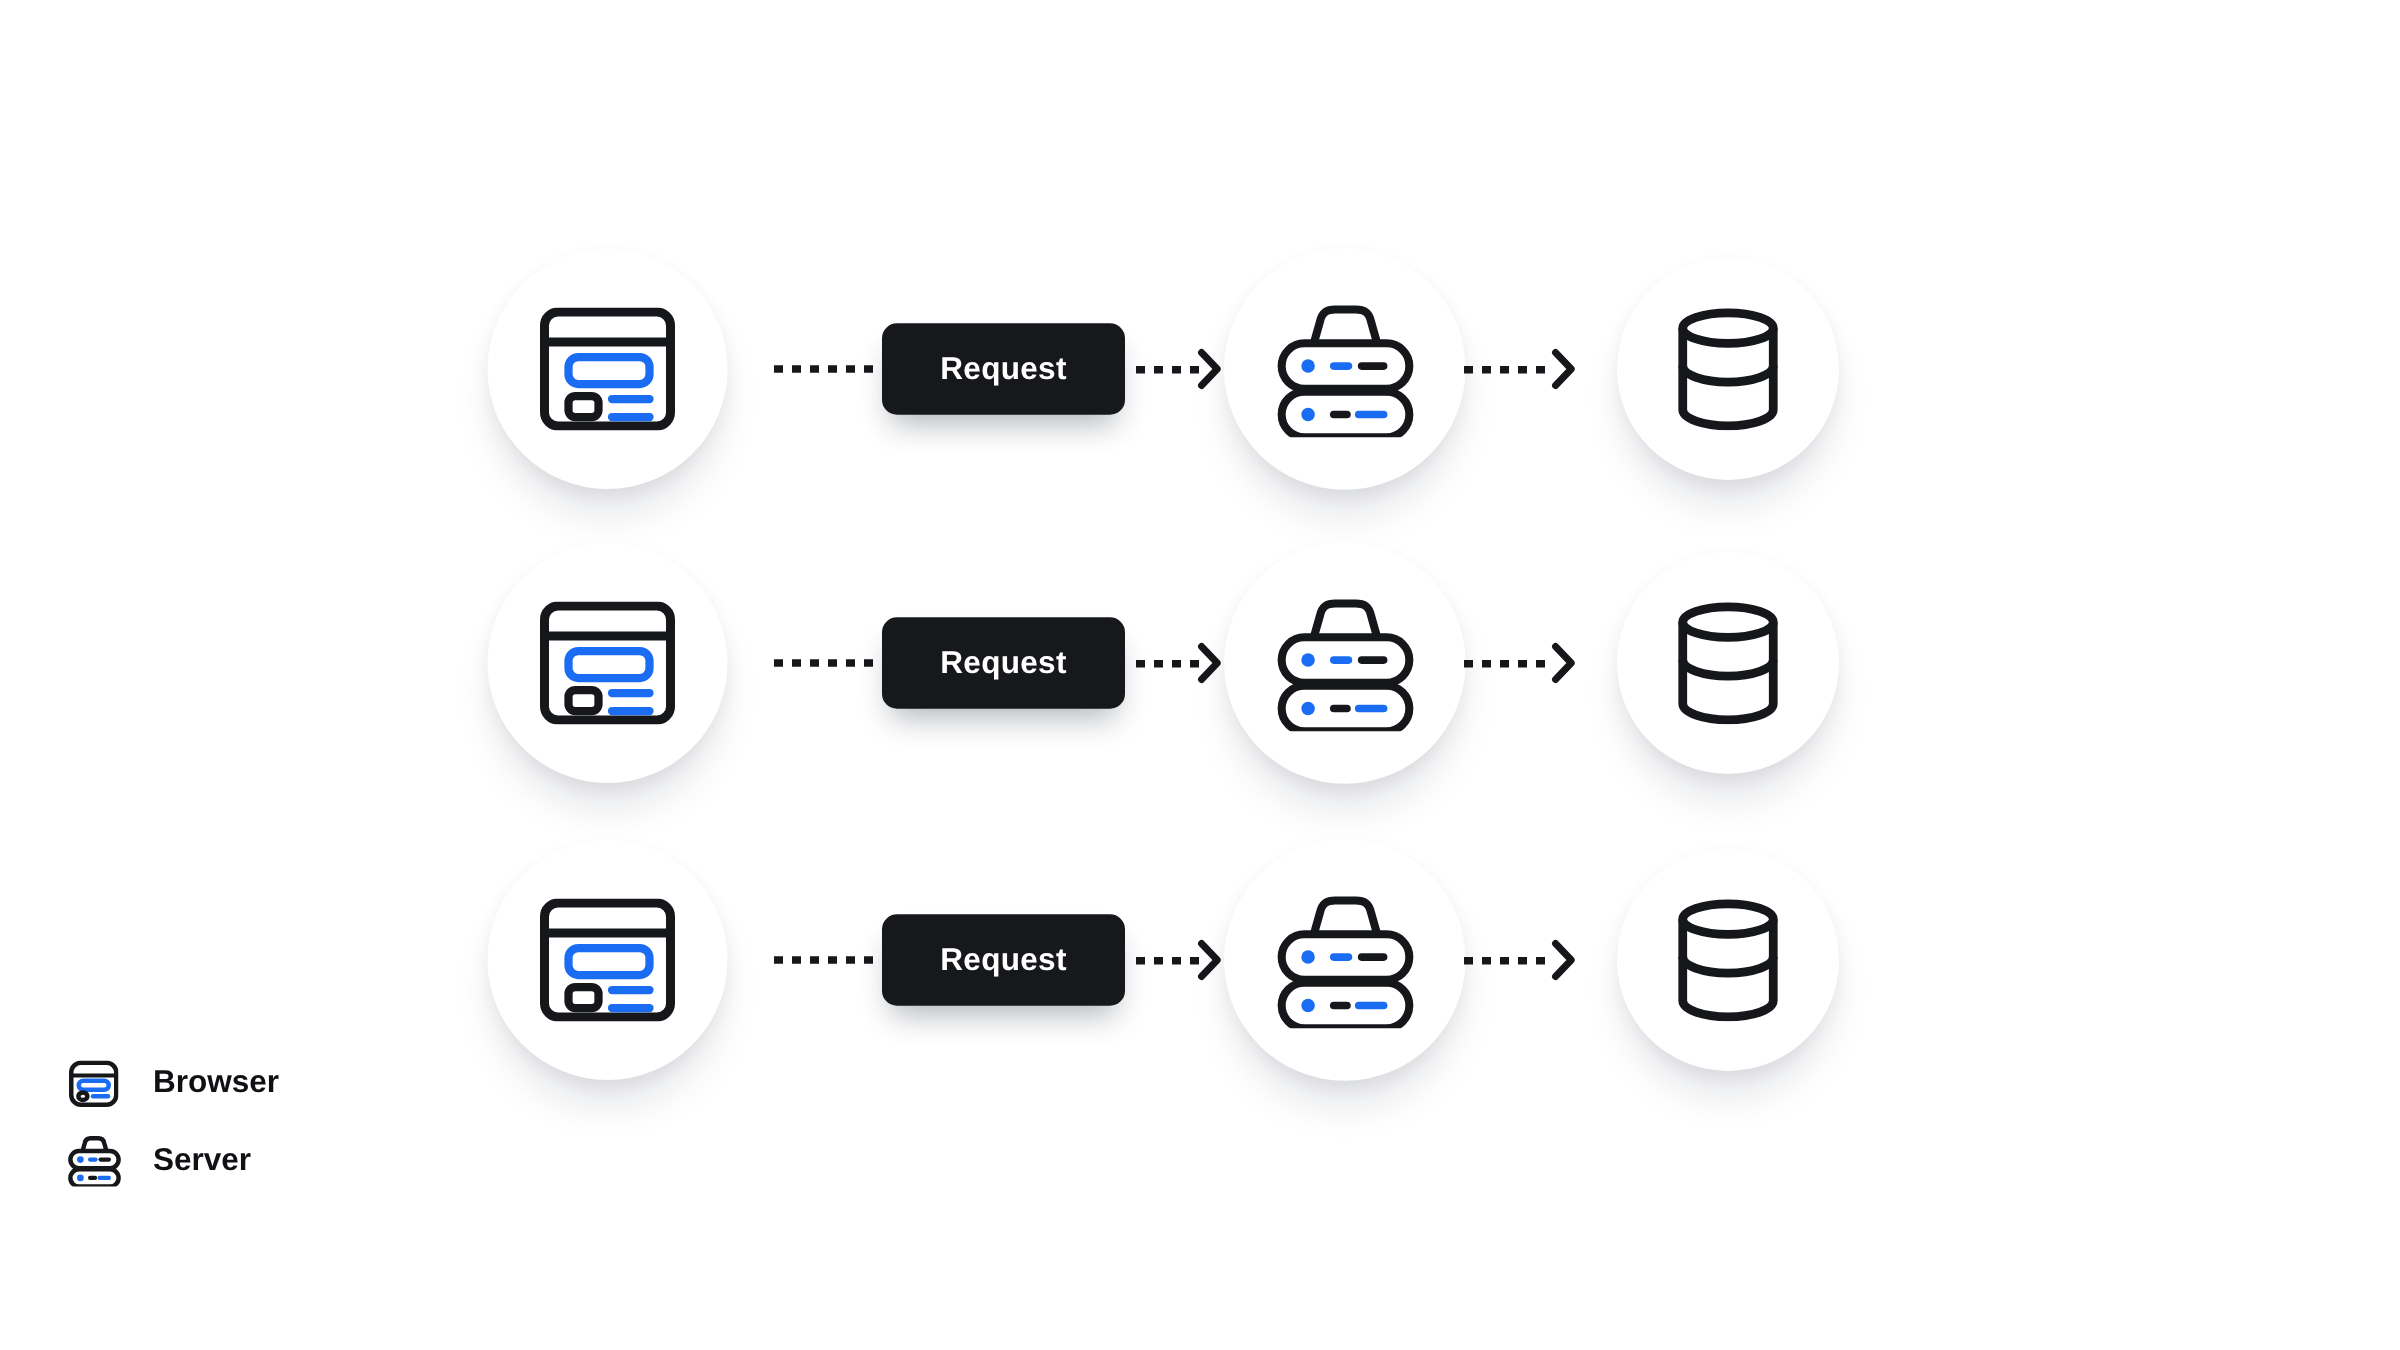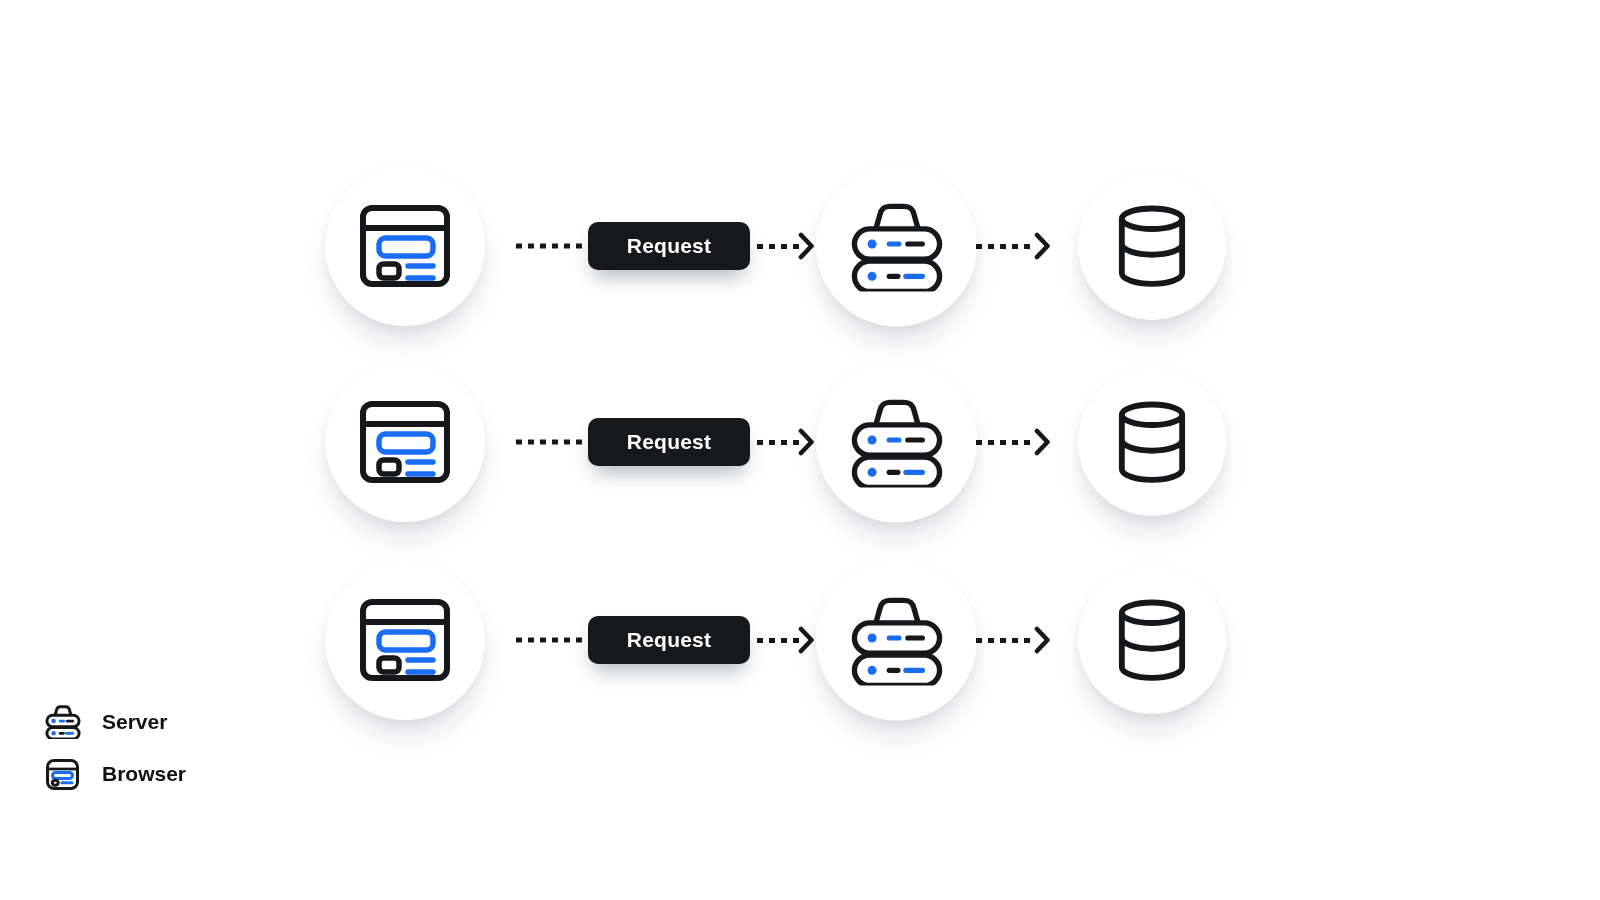--- a/index.html
+++ b/index.html
@@ -38,21 +38,21 @@
     flex:1;height:5px;
     background:repeating-linear-gradient(90deg,var(--ink) 0 6px,transparent 6px 12px);
   }
   .conn-browser-button{left:516px;width:70px;}
   .conn-button-server{left:757px;width:58px;}
   .conn-server-db{left:976px;width:75px;}
   .connector .arrow{flex:0 0 auto;margin-left:-2px;display:block;}
 
   .request-button{
     position:absolute;left:588px;top:50%;transform:translateY(-50%);
-    width:162px;height:48px;
+    width:162px;height:61px;
     background:var(--button_bg);color:var(--button_text);
     border-radius:10px;
     display:flex;align-items:center;justify-content:center;
     font-size:21px;font-weight:700;letter-spacing:.2px;
     box-shadow:0 12px 20px -6px rgba(17,24,39,.32);
   }
 
   .legend{position:absolute;left:44px;top:696px;}
   .legend-item{display:flex;align-items:center;height:52px;gap:21px;}
   .legend-icon{width:37px;display:flex;justify-content:center;align-items:center;}
@@ -202,41 +202,41 @@
   <div class="node node-database">
     <svg width="72" height="82" viewBox="0 0 74 84">
       <path d="M6 14 L6 70 C6 76 20 81 37 81 C54 81 68 76 68 70 L68 14" fill="#fff" stroke="var(--ink)" stroke-width="6"></path>
       <ellipse cx="37" cy="14" rx="31" ry="10.5" fill="#fff" stroke="var(--ink)" stroke-width="6"></ellipse>
       <path d="M6 40 C6 46 20 51 37 51 C54 51 68 46 68 40" fill="none" stroke="var(--ink)" stroke-width="6"></path>
     </svg>
   </div>
 </div>
 
 <div class="legend">
+  <div class="legend-item">
+    <span class="legend-icon">
+      <svg width="33" height="31" viewBox="0 0 66 62">
+        <rect x="3" y="3" width="60" height="56" rx="13" fill="#fff" stroke="var(--ink)" stroke-width="6"></rect>
+        <line x1="4" y1="20" x2="62" y2="20" stroke="var(--ink)" stroke-width="5.5"></line>
+        <rect x="13" y="27" width="40" height="12" rx="6" fill="none" stroke="var(--blue)" stroke-width="6"></rect>
+        <ellipse cx="18.5" cy="47.5" rx="6" ry="5" fill="none" stroke="var(--ink)" stroke-width="6"></ellipse>
+        <line x1="32" y1="47.5" x2="52" y2="47.5" stroke="var(--blue)" stroke-width="6" stroke-linecap="round"></line>
+      </svg>
+    </span>
+    <span class="legend-label">Browser</span>
+  </div>
   <div class="legend-item">
     <span class="legend-icon">
       <svg width="36" height="34" viewBox="0 0 96 92">
         <path d="M25 33 L30.5 13.5 C32 6.5 35.5 5 41 5 L55 5 C60.5 5 64 6.5 65.5 13.5 L71 33" fill="#fff" stroke="var(--ink)" stroke-width="8" stroke-linejoin="round"></path>
         <rect x="4.5" y="28" width="87" height="31" rx="15.5" fill="#fff" stroke="var(--ink)" stroke-width="8"></rect>
         <rect x="4.5" y="61" width="87" height="31" rx="15.5" fill="#fff" stroke="var(--ink)" stroke-width="8"></rect>
         <circle cx="22.5" cy="43.5" r="6" fill="var(--blue)"></circle>
         <line x1="40" y1="43.5" x2="50" y2="43.5" stroke="var(--blue)" stroke-width="7.5" stroke-linecap="round"></line>
         <line x1="59" y1="43.5" x2="74" y2="43.5" stroke="var(--ink)" stroke-width="7.5" stroke-linecap="round"></line>
         <circle cx="22.5" cy="76.5" r="6" fill="var(--blue)"></circle>
         <line x1="40" y1="76.5" x2="49" y2="76.5" stroke="var(--ink)" stroke-width="7.5" stroke-linecap="round"></line>
         <line x1="57" y1="76.5" x2="74" y2="76.5" stroke="var(--blue)" stroke-width="7.5" stroke-linecap="round"></line>
       </svg>
     </span>
     <span class="legend-label">Server</span>
   </div>
-  <div class="legend-item">
-    <span class="legend-icon">
-      <svg width="33" height="31" viewBox="0 0 66 62">
-        <rect x="3" y="3" width="60" height="56" rx="13" fill="#fff" stroke="var(--ink)" stroke-width="6"></rect>
-        <line x1="4" y1="20" x2="62" y2="20" stroke="var(--ink)" stroke-width="5.5"></line>
-        <rect x="13" y="27" width="40" height="12" rx="6" fill="none" stroke="var(--blue)" stroke-width="6"></rect>
-        <ellipse cx="18.5" cy="47.5" rx="6" ry="5" fill="none" stroke="var(--ink)" stroke-width="6"></ellipse>
-        <line x1="32" y1="47.5" x2="52" y2="47.5" stroke="var(--blue)" stroke-width="6" stroke-linecap="round"></line>
-      </svg>
-    </span>
-    <span class="legend-label">Browser</span>
-  </div>
 </div>
 
 </body></html>

